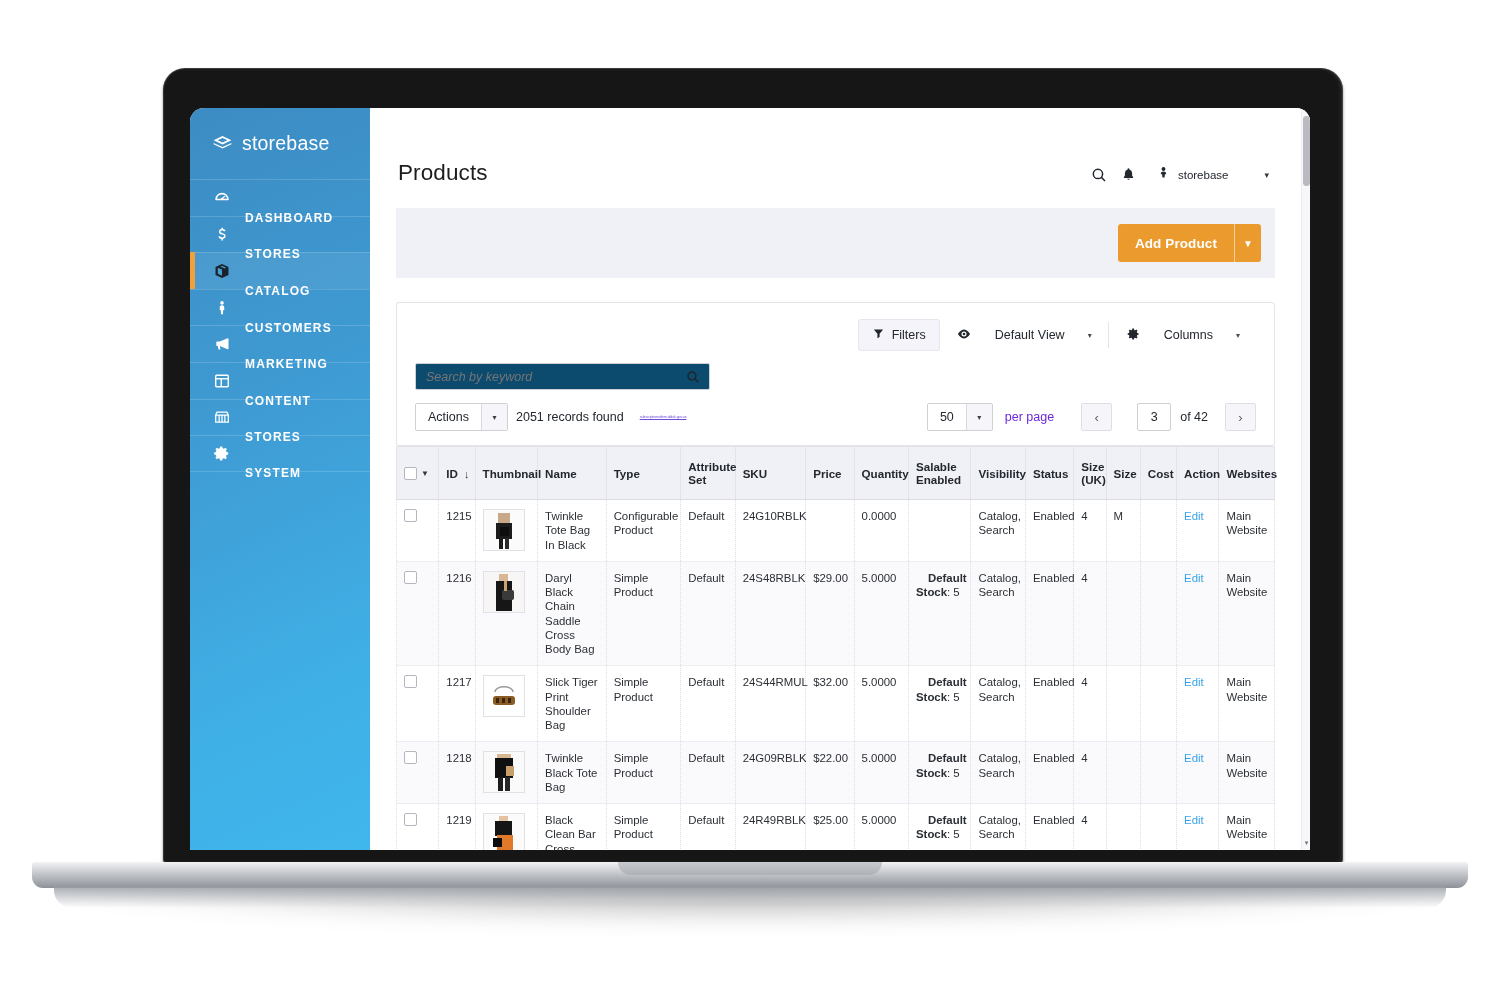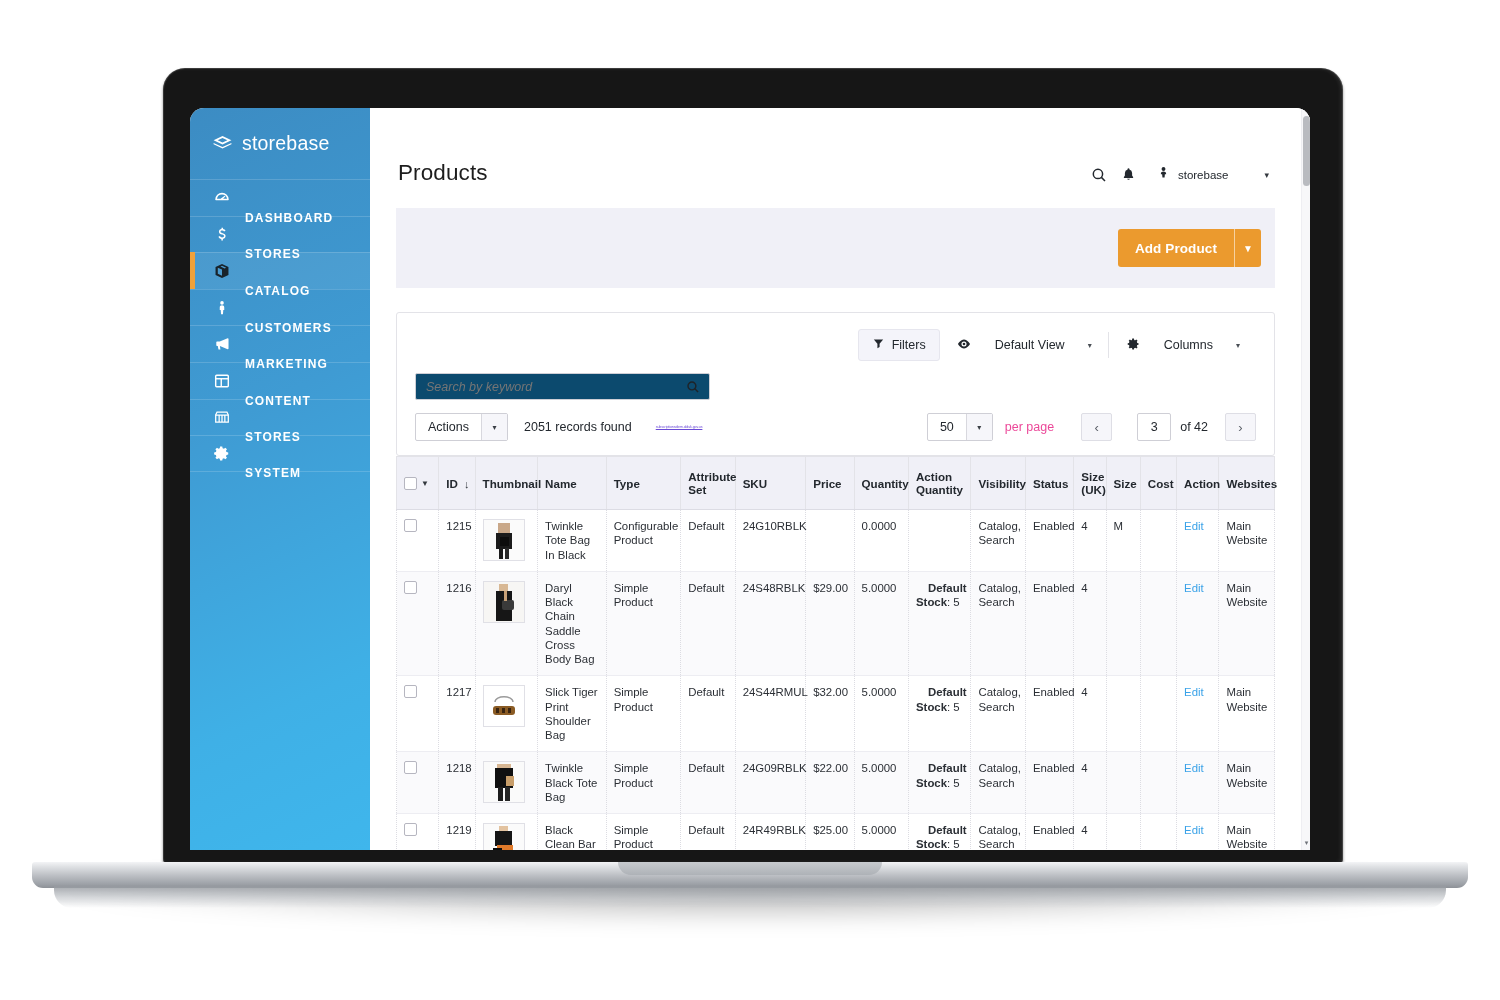--- a/index.html
+++ b/index.html
@@ -93,21 +93,21 @@
   .page-head{ display:flex; align-items:flex-start; justify-content:space-between; padding:52px 32px 0 28px; }
   .page-title{ font-size:22.5px; color:#1d1d1d; font-weight:normal; letter-spacing:.1px; }
   .head-right{ display:flex; align-items:center; gap:0; padding-top:5px; }
   .hico{ width:30px; display:flex; align-items:center; justify-content:center; color:#23282e; cursor:pointer; }
   .user-chip{ display:flex; align-items:center; gap:7px; margin-left:12px; cursor:pointer; }
   .user-name{ font-size:11.5px; color:#23282e; }
   .caret-sm{ margin-left:36px; color:#34393f; font-size:9px; cursor:pointer; }
 
   
   .action-banner{
-    margin:22px 26px 0 26px; height:80px; background:#f0f0f7;
+    margin:22px 26px 0 26px; height:70px; background:#f0f0f7;
     display:flex; align-items:center; justify-content:flex-end; padding-right:14px;
   }
   .btn-split{ display:flex; }
   .btn-primary{
     background:#eb9a2e; color:#fff; font-size:13.5px; font-weight:bold;
     padding:0 17px; height:38px; display:flex; align-items:center;
     border-radius:3px 0 0 3px; cursor:pointer; letter-spacing:.1px;
   }
   .btn-primary-caret{
     background:#eb9a2e; color:#fff; width:27px; height:38px;
@@ -132,34 +132,34 @@
     width:295px; height:27px; border:1px solid #cfcfd6; border-radius:2px;
     display:flex; align-items:center; padding:0 8px 0 10px; background:#0c4a6e;
   }
   .search-input{
     border:none; outline:none; flex:1; font-size:12.5px; color:#9a9aa2;
     font-family:"Liberation Sans", sans-serif; font-style:italic; background:transparent;
   }
   .search-ico{ color:#1f2328; display:flex; }
 
   .toolbar-row3{ margin-top:13px; display:flex; align-items:center; justify-content:space-between; }
-  .left-ctrls{ display:flex; align-items:center; gap:16px; }
+  .left-ctrls{ display:flex; align-items:center; gap:8px; }
   .select-box{
     height:28px; border:1px solid #cfcfd6; border-radius:2px; display:flex; align-items:stretch; background:#fff;
   }
   .select-box .sv{ display:flex; align-items:center; padding:0 12px; font-size:12.5px; color:#23282e; }
   .select-box .sc{
     width:26px; display:flex; align-items:center; justify-content:center;
     border-left:1px solid #d8d8de; background:#f6f6fa; font-size:8px; color:#3a3f45;
   }
   .records{ font-size:12.5px; color:#23282e; }
   .tiny-link{ font-size:3.6px; color:#6a4ad6; text-decoration:underline; margin-left:8px; letter-spacing:-.1px; white-space:nowrap; }
 
   .right-ctrls{ display:flex; align-items:center; gap:9px; }
-  .per-page{ font-size:12.5px; color:#ec4899; margin-left:3px; }
+  .per-page{ font-size:12.5px; color:#6d28d9; margin-left:3px; }
   .pg-btn{
     width:31px; height:28px; border:1px solid #dedee5; background:#f6f6fa; border-radius:2px;
     display:flex; align-items:center; justify-content:center; color:#5c6169; font-size:13px; cursor:pointer;
   }
   .pg-input{
     width:34px; height:28px; border:1px solid #cfcfd6; background:#fff; border-radius:2px;
     display:flex; align-items:center; justify-content:center; font-size:12.5px; color:#23282e;
   }
   .of-total{ font-size:12.5px; color:#23282e; }
 
@@ -452,21 +452,21 @@
                   <th>
                     <span>ID</span><span class="sort-arrow">↓</span>
                   </th>
                   <th>Thumbnail</th>
                   <th>Name</th>
                   <th>Type</th>
                   <th>Attribute Set</th>
                   <th>SKU</th>
                   <th>Price</th>
                   <th>Quantity</th>
-                  <th>Action Quantity</th>
+                  <th>Salable Enabled</th>
                   <th>Visibility</th>
                   <th>Status</th>
                   <th>Size (UK)</th>
                   <th>Size</th>
                   <th>Cost</th>
                   <th>Action</th>
                   <th>Websites</th>
                 </tr>
               </thead>
               <tbody id="tbody">

